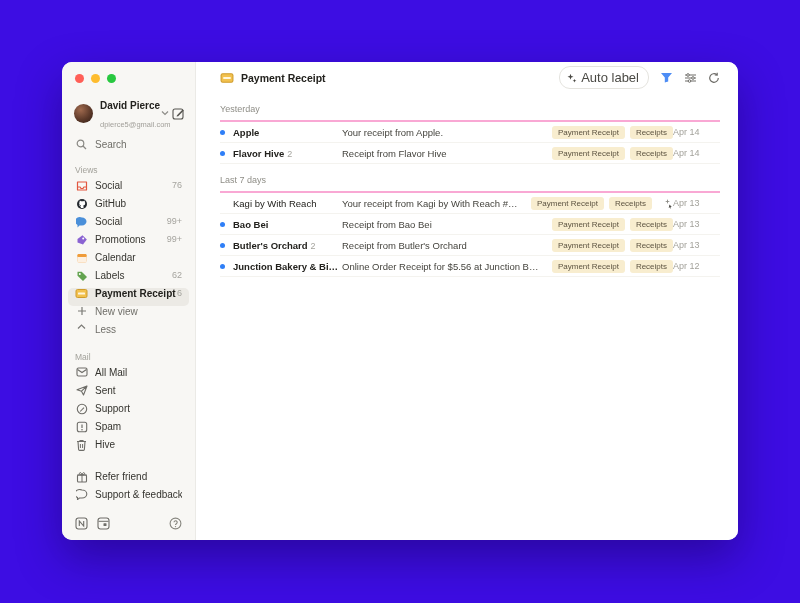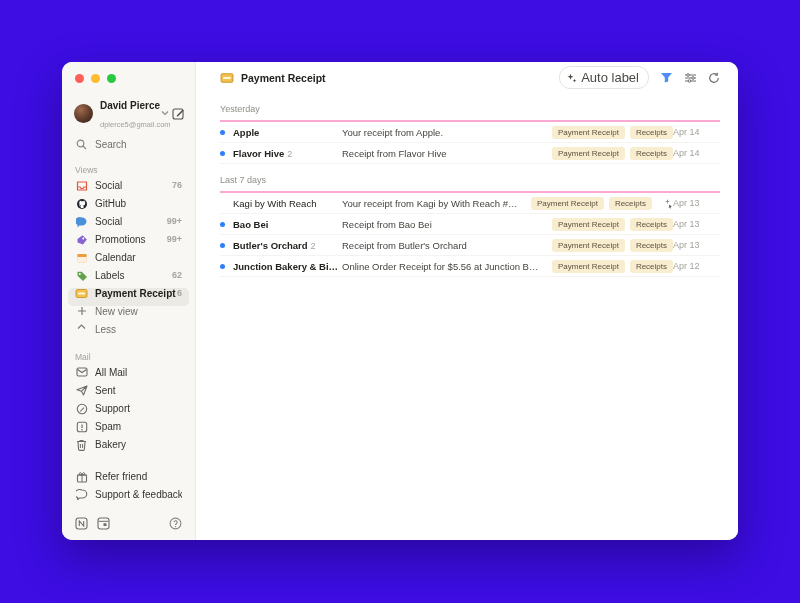--- a/index.html
+++ b/index.html
@@ -30,21 +30,21 @@
   .profile-txt { margin-left:7px; min-width:0; flex:1; }
   .profile-name { font-size:10px; font-weight:bold; color:#23221e; line-height:11px; white-space:nowrap; }
   .profile-email { font-size:7.5px; color:#a19f99; line-height:9px; white-space:nowrap; }
   .chev { color:#8e8d88; margin:0 3px 0 2px; flex:none; }
   .side-row {
     display:flex; height:18px; margin:0 6px; padding:0 7px;
     border-radius:5px; font-size:10px; color:#35342f; cursor:default;
   }
   .side-row .icn { width:13px; flex:none; display:flex; justify-content:center; }
   .side-row .lbl { margin-left:7px; flex:1; white-space:nowrap; overflow:hidden; }
-  .side-row .cnt { font-size:9px; color:#a5a49e; flex:none;font-weight:bold; }
+  .side-row .cnt { font-size:9px; color:#a5a49e; flex:none; }
   .side-row.sel { background:#eceae5; }
   .side-row.sel .lbl { font-weight:bold; color:#23221e; }
   .sec-label { font-size:8.5px; color:#a3a29b; padding:0 13px; margin:10px 0 5px; }
   .sec-label.first { margin-top:8px; }
   .muted { color:#6f6e68; }
   .spacer { flex:1; }
   .side-footer-icons { display:flex; align-items:center; padding:0 13px; margin-top:10px; }
   .side-footer-icons .gap { flex:1; }
   svg { display:block; }
   
@@ -262,21 +262,21 @@
       <span class="lbl">Spam</span>
     </div>
 
     <div class="side-row">
       <span class="icn">
         <svg width="11" height="12" viewBox="0 0 11 12">
             <path d="M1 2.5 h9 M4 2.5 V1.5 h3 v1 M2 2.5 l.6 8 a1 1 0 0 0 1 .9 h3.8 a1 1 0 0 0 1 -.9 l.6 -8" fill="none" stroke="#6e6d68" stroke-width="1.1"></path>
             <path d="M4.4 5 v4 M6.6 5 v4" stroke="#6e6d68" stroke-width="1"></path>
           </svg>
       </span>
-      <span class="lbl">Bakery</span>
+      <span class="lbl">Hive</span>
     </div>
 
     <div class="spacer"></div>
 
 
     <div class="side-row">
       <span class="icn">
         <svg width="12" height="12" viewBox="0 0 12 12">
             <rect x="1.5" y="4" width="9" height="7" rx="1" fill="none" stroke="#6e6d68" stroke-width="1.1"></rect>
             <path d="M1.2 4 h9.6 M6 4 V11 M6 4 C4 4 3 3 3.5 2 C4 1 5.5 1.6 6 4 C6.5 1.6 8 1 8.5 2 C9 3 8 4 6 4 Z" fill="none" stroke="#6e6d68" stroke-width="1"></path>

